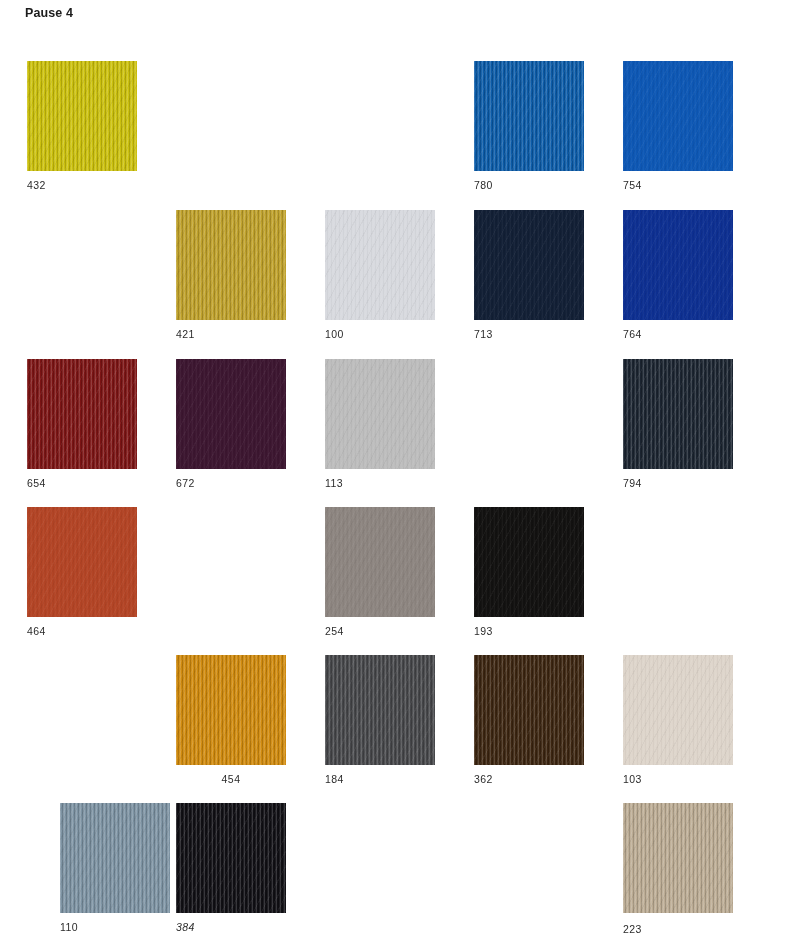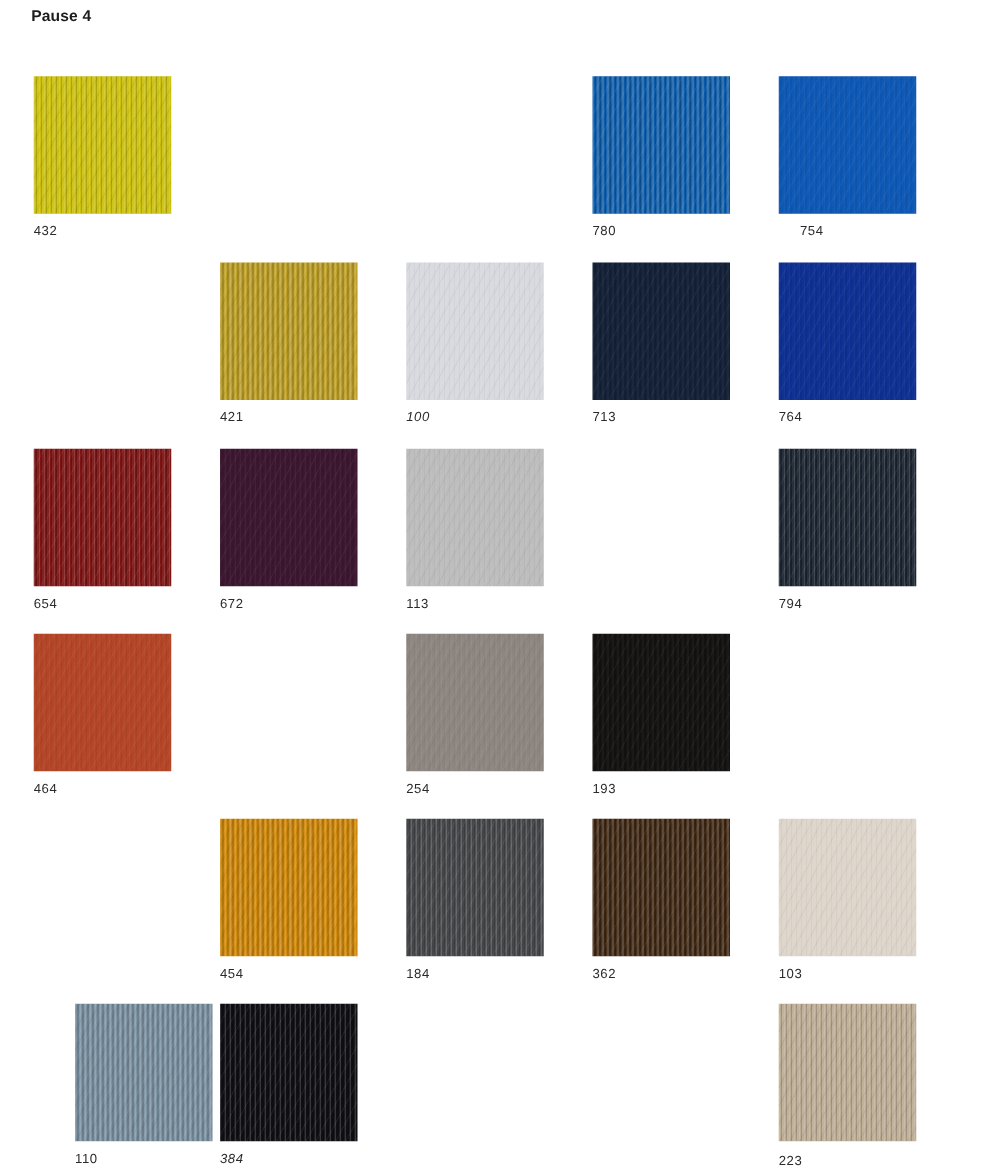--- a/index.html
+++ b/index.html
@@ -123,30 +123,30 @@
         <div class="weave-vertical"></div>
         <div class="weave-diagonal"></div>
       </div>
       <div class="swatch-label" style="color: rgb(43, 43, 43);">780</div>
     </div>
     <div class="swatch-cell" style="left: 623px; top: 45px;">
       <div class="swatch-chip warp-soft" style="width: 110px; height: 110px; background-color: rgb(13, 87, 180);">
         <div class="weave-vertical"></div>
         <div class="weave-diagonal"></div>
       </div>
-      <div class="swatch-label" style="color: rgb(43, 43, 43); margin-left: 17px;">754</div>
+      <div class="swatch-label" style="color: rgb(43, 43, 43);">754</div>
     </div>
     <div class="swatch-cell" style="left: 176px; top: 194px;">
       <div class="swatch-chip warp-strong" style="width: 110px; height: 110px; background-color: rgb(191, 161, 42);">
         <div class="weave-vertical"></div>
         <div class="weave-diagonal"></div>
       </div>
       <div class="swatch-label" style="color: rgb(43, 43, 43);">421</div>
     </div>
-    <div class="swatch-cell" style="left: 325px; top: 194px; font-style: italic;">
+    <div class="swatch-cell" style="left: 325px; top: 194px;">
       <div class="swatch-chip warp-soft" style="width: 110px; height: 110px; background-color: rgb(216, 218, 223);">
         <div class="weave-vertical"></div>
         <div class="weave-diagonal"></div>
       </div>
       <div class="swatch-label" style="color: rgb(43, 43, 43);">100</div>
     </div>
     <div class="swatch-cell" style="left: 474px; top: 194px;">
       <div class="swatch-chip warp-soft" style="width: 110px; height: 110px; background-color: rgb(18, 31, 53);">
         <div class="weave-vertical"></div>
         <div class="weave-diagonal"></div>
@@ -202,21 +202,21 @@
       </div>
       <div class="swatch-label" style="color: rgb(43, 43, 43);">254</div>
     </div>
     <div class="swatch-cell" style="left: 474px; top: 491px;">
       <div class="swatch-chip warp-soft" style="width: 110px; height: 110px; background-color: rgb(18, 17, 16);">
         <div class="weave-vertical"></div>
         <div class="weave-diagonal"></div>
       </div>
       <div class="swatch-label" style="color: rgb(43, 43, 43);">193</div>
     </div>
-    <div class="swatch-cell" style="left: 176px; top: 639px;">
+    <div class="swatch-cell" style="left: 176px; top: 639px; text-align: center;">
       <div class="swatch-chip warp-strong" style="width: 110px; height: 110px; background-color: rgb(208, 138, 13);">
         <div class="weave-vertical"></div>
         <div class="weave-diagonal"></div>
       </div>
       <div class="swatch-label" style="color: rgb(43, 43, 43);">454</div>
     </div>
     <div class="swatch-cell" style="left: 325px; top: 639px;">
       <div class="swatch-chip warp-strong" style="width: 110px; height: 110px; background-color: rgb(70, 71, 74);">
         <div class="weave-vertical"></div>
         <div class="weave-diagonal"></div>

